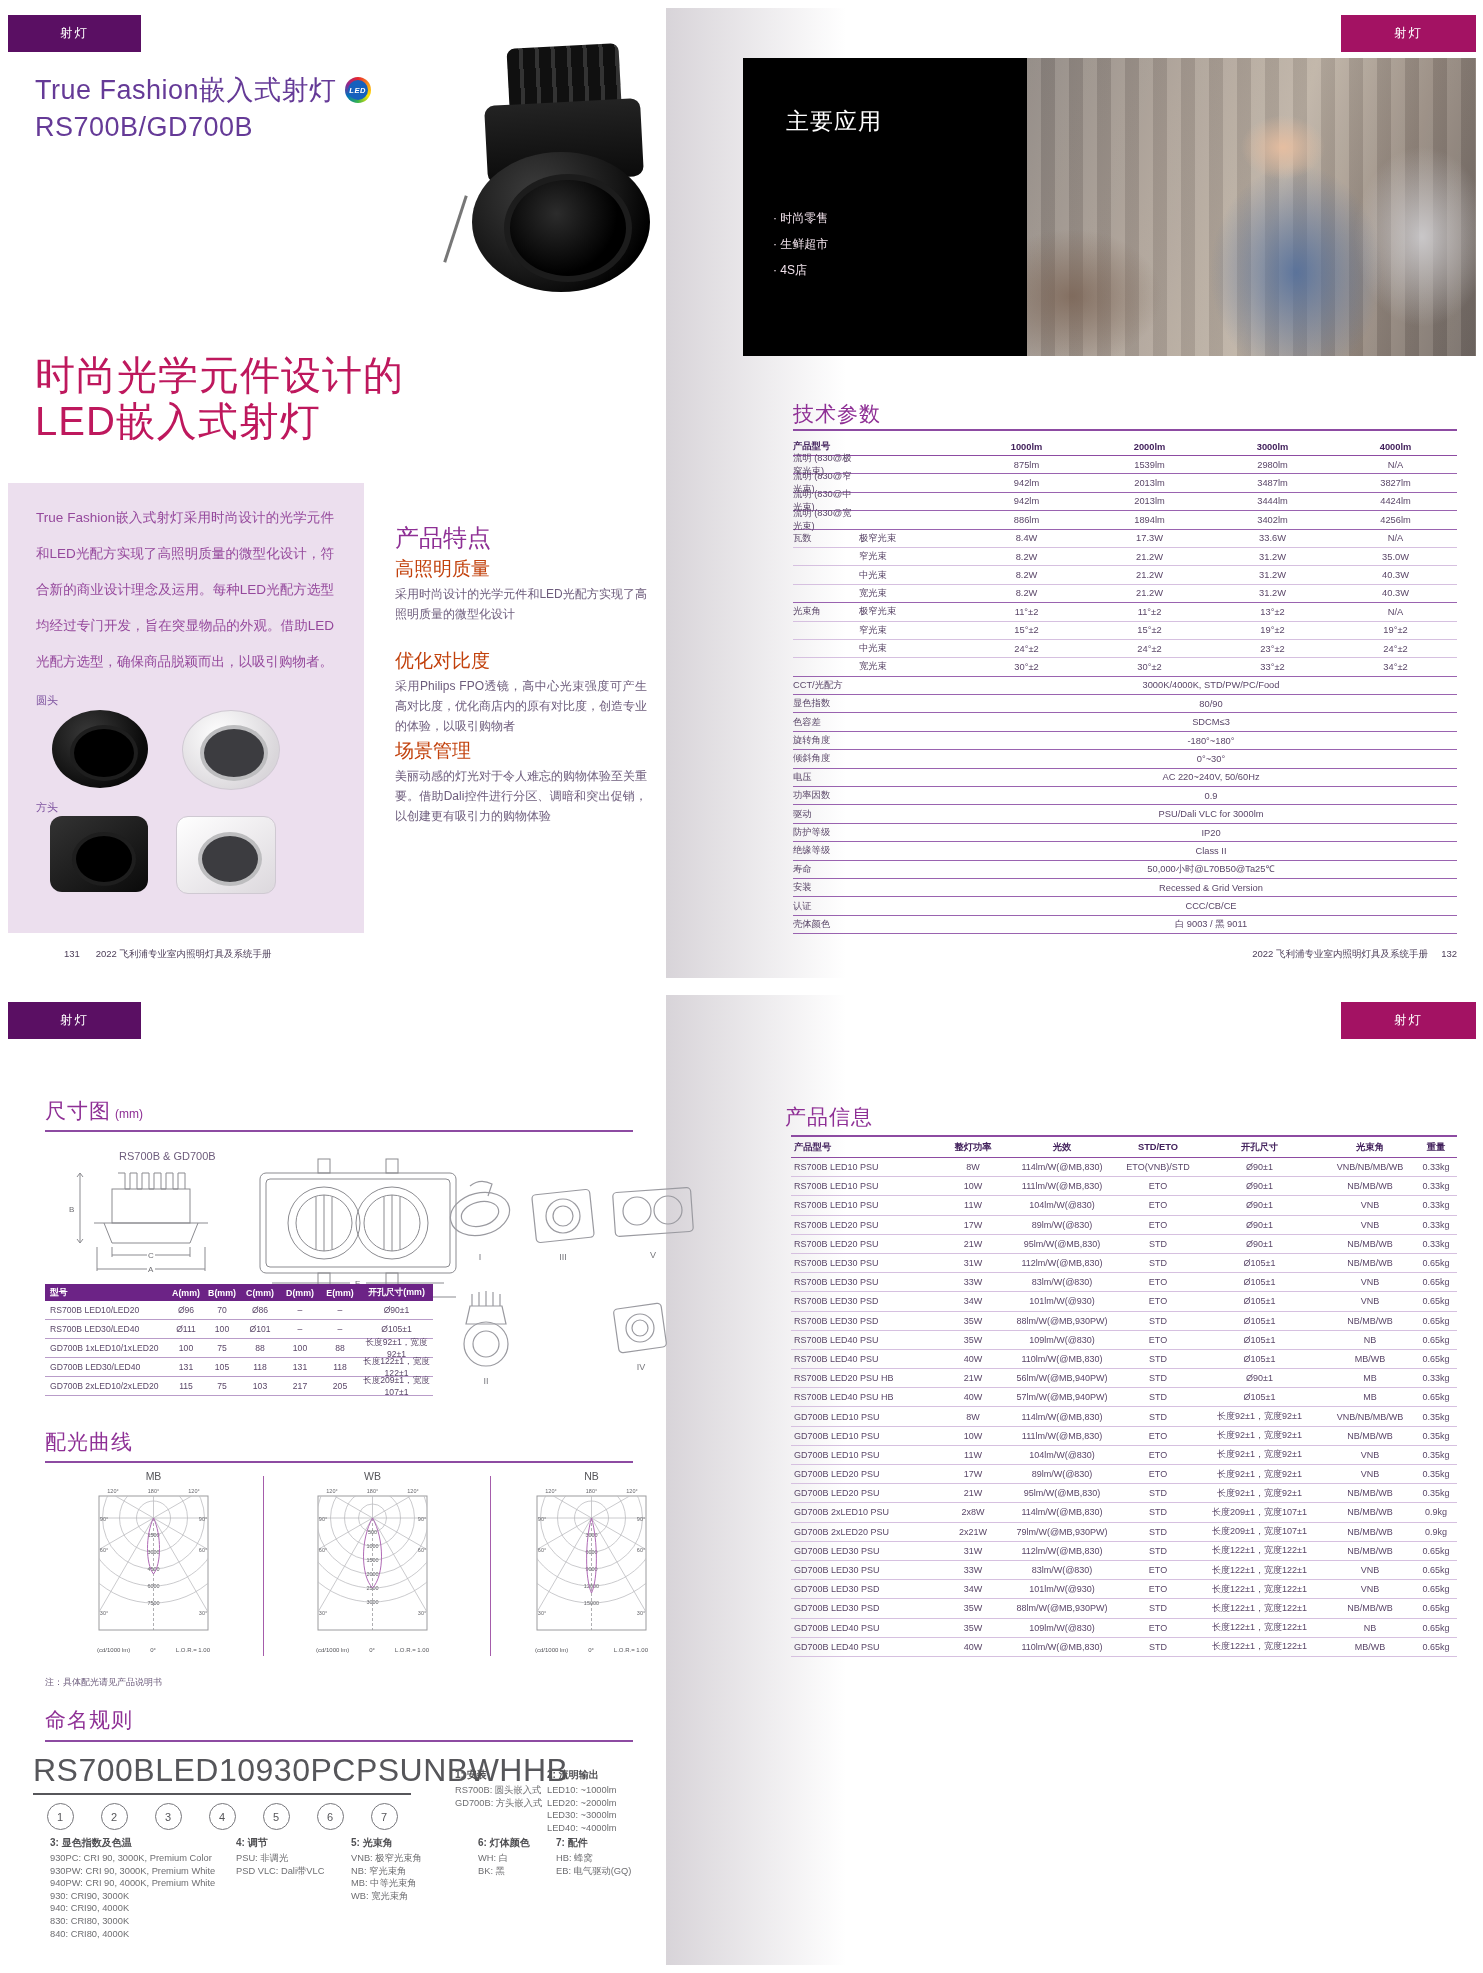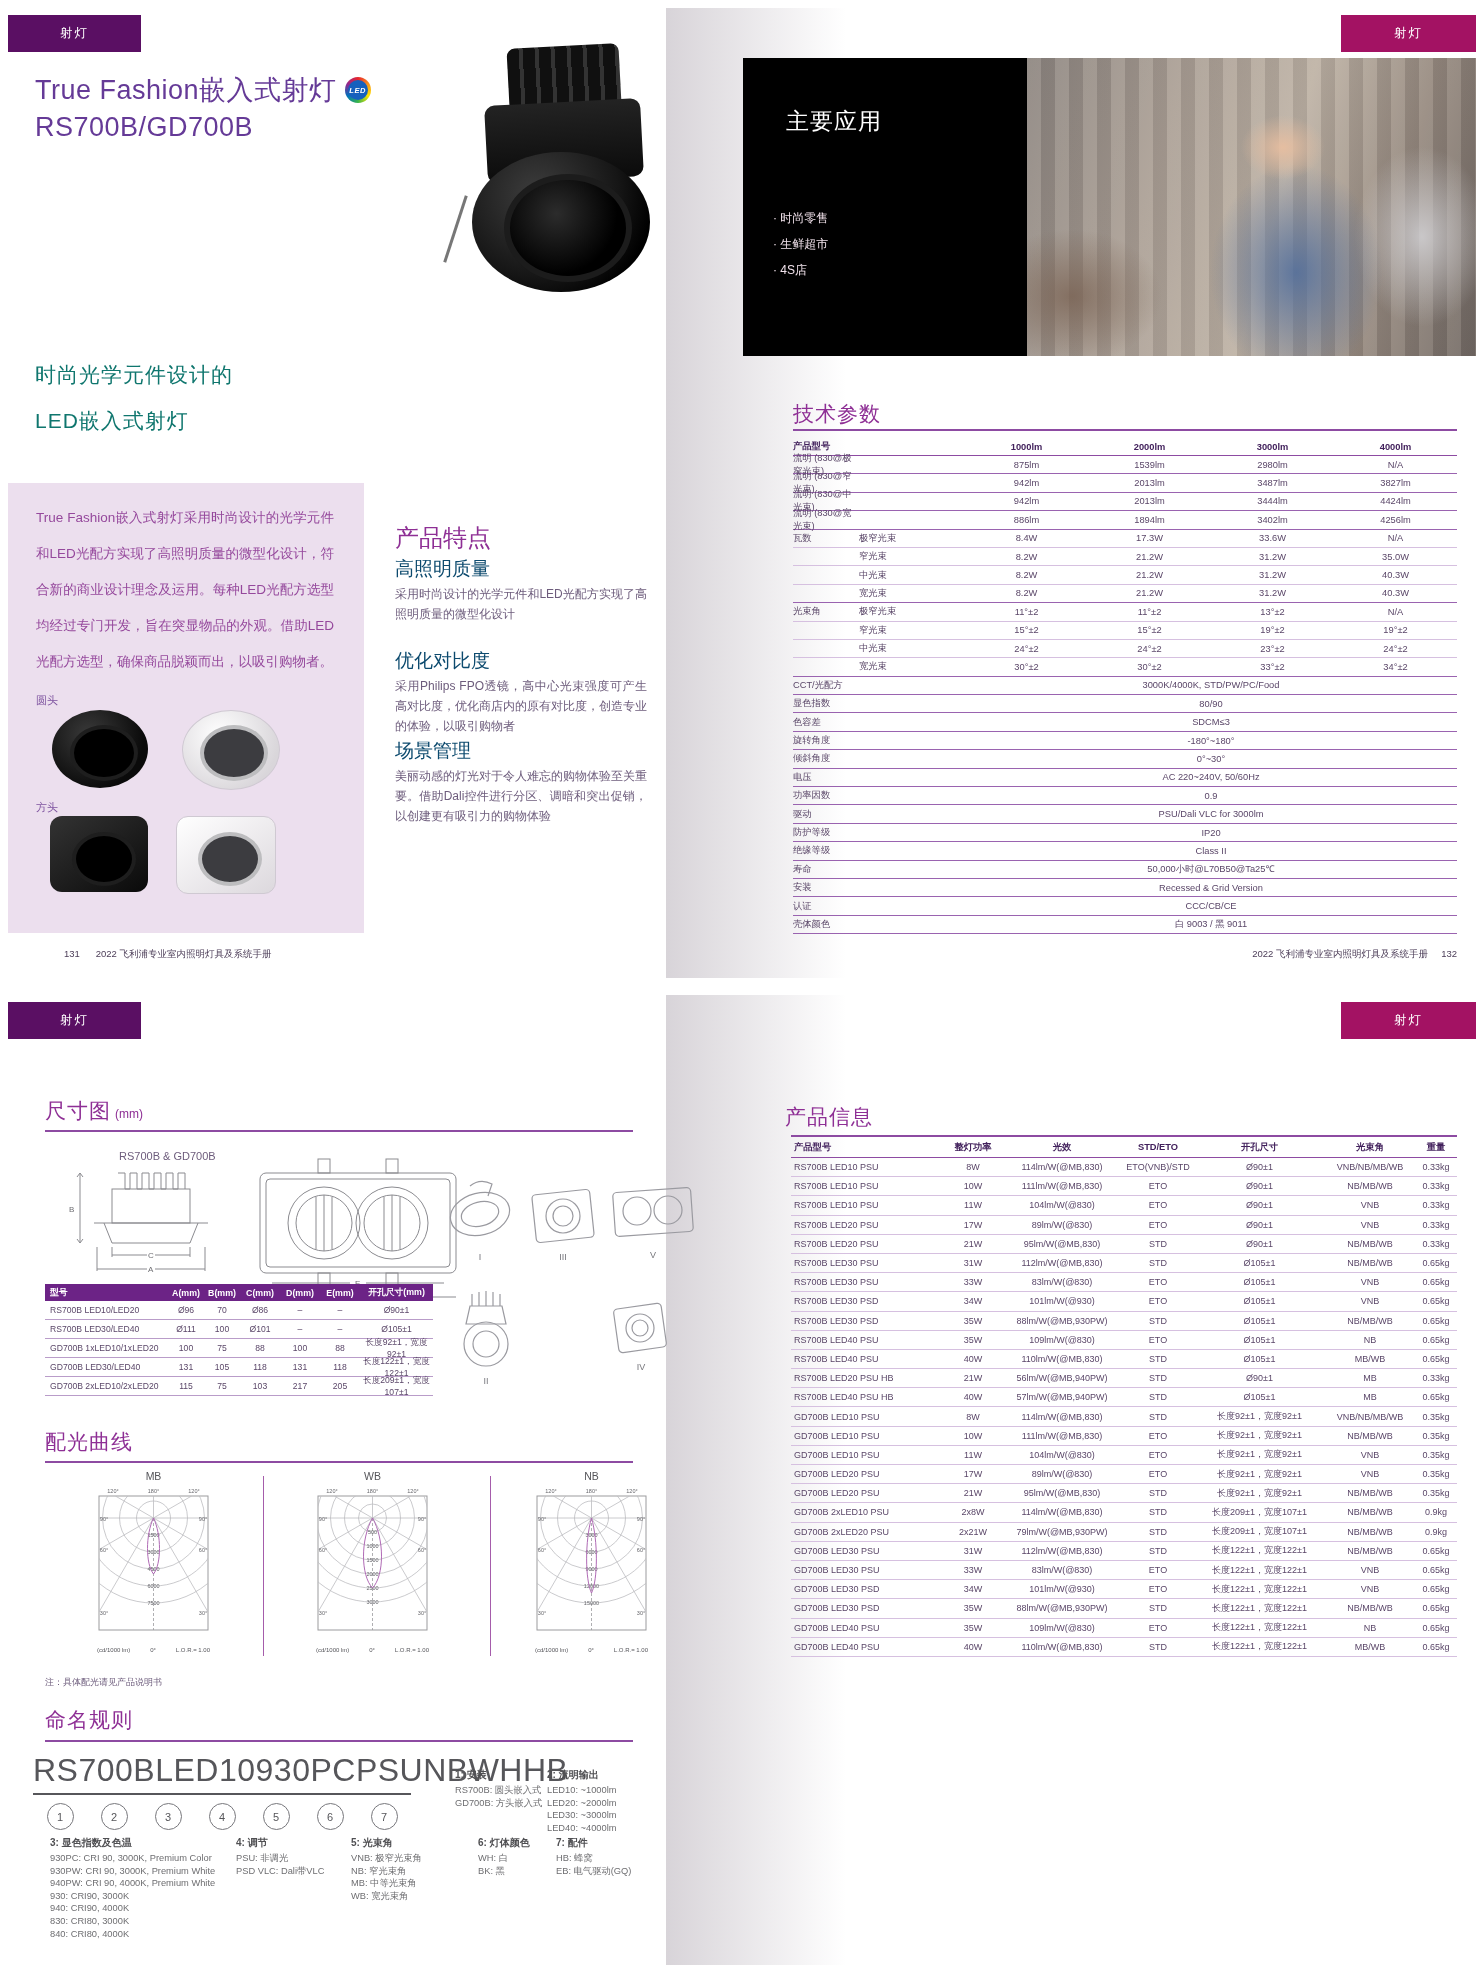--- a/index.html
+++ b/index.html
@@ -11,29 +11,29 @@
   .tab-left{left:8px;width:133px;background:#5a0f63;}
   .tab-right{left:1341px;width:135px;background:#a31263;}
   
   .fold{position:absolute;left:666px;width:180px;background:linear-gradient(to right,rgba(125,112,128,0.30),rgba(255,255,255,0));}
   
   .big-title{position:absolute;font-size:27px;color:#653a97;letter-spacing:0.5px;}
   .led-badge{display:inline-block;width:26px;height:26px;border-radius:50%;vertical-align:-4px;margin-left:8px;
              background:conic-gradient(#e8262d,#f7941d,#ffe600,#39b54a,#0072bc,#92278f,#e8262d);position:relative;}
   .led-badge .in{position:absolute;left:3px;top:3px;width:20px;height:20px;border-radius:50%;background:#1560bd;
              color:#fff;font-size:7.5px;font-style:italic;font-weight:bold;display:flex;align-items:center;justify-content:center;}
-  .headline{position:absolute;font-size:21px;line-height:46px;color:#0f766e;letter-spacing:1px;}
+  .headline{position:absolute;font-size:40px;line-height:46px;color:#be185d;letter-spacing:1px;}
   .pink-box{position:absolute;left:8px;top:483px;width:356px;height:450px;background:#ecdfee;}
   .intro{position:absolute;left:36px;top:500px;width:298px;font-size:13.5px;line-height:36px;color:#95489c;text-align:justify;}
   .variant-label{position:absolute;left:36px;font-size:11px;color:#7d529f;}
   .sec-head{position:absolute;font-size:21px;color:#8e2f95;letter-spacing:1px;}
   .sec-head .unit{font-size:12px;color:#8e2f95;margin-left:4px;letter-spacing:0;}
   .rule{position:absolute;height:2px;background:#8d4ba2;}
   .feat-head{position:absolute;font-size:24px;color:#8e2f95;}
-  .feat-sub{position:absolute;font-size:19px;color:#0c4a6e;}
+  .feat-sub{position:absolute;font-size:19px;color:#c2410c;}
   .feat-body{position:absolute;width:252px;font-size:12px;line-height:20px;color:#6d5c7c;text-align:justify;}
   .footer{position:absolute;font-size:9.5px;color:#4b3c57;}
   
   .fx{position:absolute;}
   .fx .ring{position:absolute;border-radius:50%;}
   
   .apps-box{position:absolute;left:743px;top:58px;width:284px;height:298px;background:#000000;}
   .apps-title{position:absolute;left:43px;top:48px;font-size:23px;color:#fff;letter-spacing:1px;}
   .apps-item{position:absolute;left:30px;font-size:12px;color:#f2e3ec;}
   .photo{position:absolute;left:1027px;top:58px;width:449px;height:298px;overflow:hidden;

